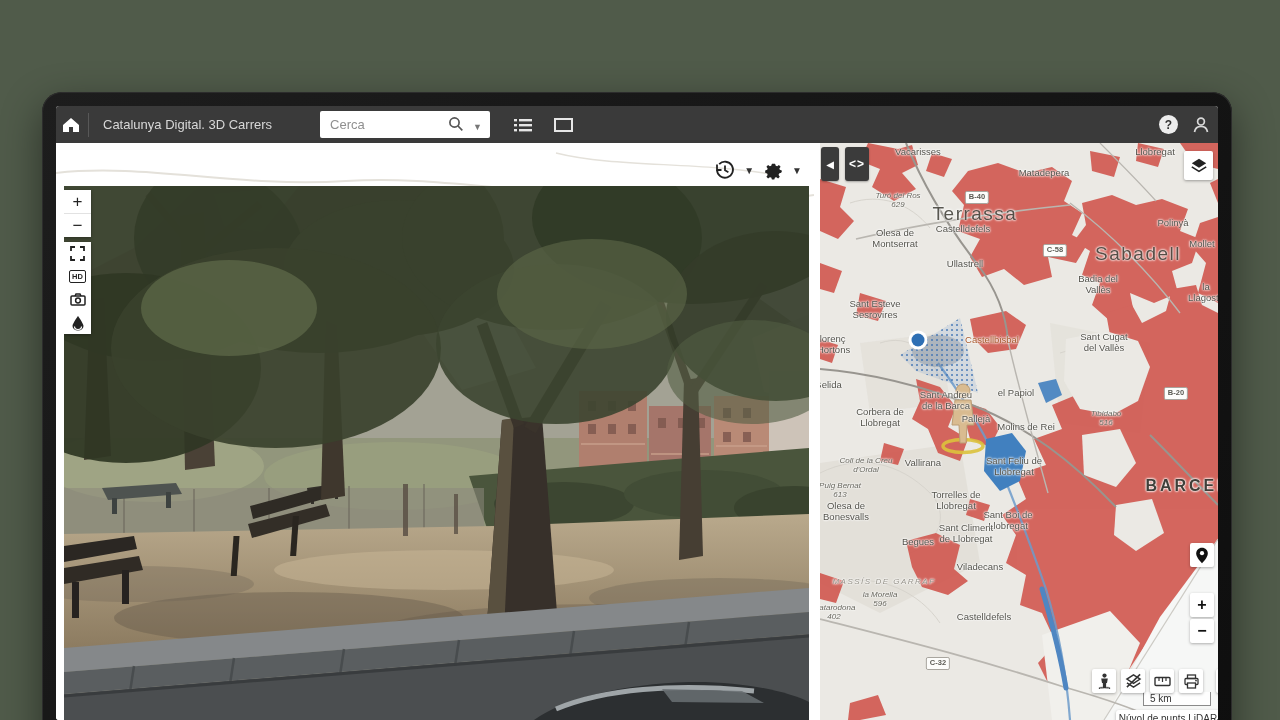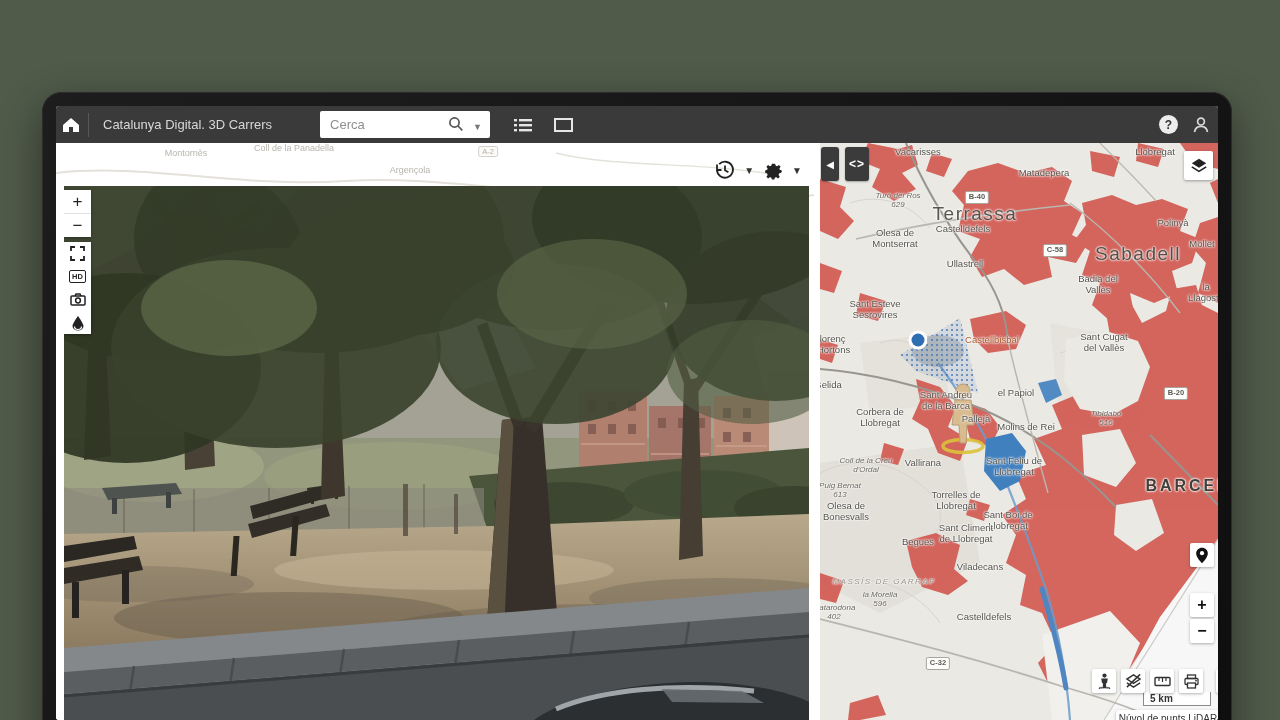--- a/index.html
+++ b/index.html
@@ -69,21 +69,21 @@
       box-shadow:0 1px 3px rgba(0,0,0,.35);display:flex;align-items:center;justify-content:center;cursor:pointer;z-index:8;}
   .map-sq{width:24px;height:24px;background:#fff;border-radius:2px;box-shadow:0 1px 3px rgba(0,0,0,.3);
       display:flex;align-items:center;justify-content:center;cursor:pointer;color:#111;}
   .right-stack{position:absolute;right:4px;bottom:77px;display:flex;flex-direction:column;gap:2px;z-index:8;}
   .right-stack .gap{height:22px;}
   .zoom-txt{font-size:16px;font-weight:bold;color:#111;line-height:1;}
   .bottom-row{position:absolute;left:272px;top:526px;display:flex;gap:1px;z-index:8;}
   .bottom-row .map-sq{margin-right:0;}
   .br-gap{width:3px;}
   .scalebar{position:absolute;left:323px;top:549px;width:68px;height:14px;background:rgba(255,255,255,.85);
-      border:1px solid #8a8a8a;border-top:none;font-size:10px;color:#333;padding:0 0 0 6px;line-height:13px;z-index:7;font-weight:bold;}
+      border:1px solid #8a8a8a;border-top:none;font-size:10px;color:#333;padding:0 0 0 6px;line-height:13px;z-index:7;}
   .lidar-chip{position:absolute;left:296px;top:567px;width:104px;height:26px;background:#fff;border-radius:3px;
       box-shadow:0 1px 3px rgba(0,0,0,.3);font-size:10px;color:#333;text-align:center;padding-top:3px;z-index:7;cursor:pointer;}
 </style>
 </head>
 <body>
 
 <div class="monitor">
   <div class="screen">
 
     <div class="topbar">
@@ -127,26 +127,20 @@
     </div>
 
     <div class="content">
 
       <div class="left-pane">
         <svg id="bg-strip" width="758" height="84">
           <path d="M0,30 C90,20 180,45 290,38 C390,32 470,55 570,48 C650,44 710,60 758,52" stroke="#e4e1da" stroke-width="2" fill="none"></path>
           <path d="M40,70 C140,58 240,75 340,66 C440,58 560,78 680,68" stroke="#e9e6df" stroke-width="1.4" fill="none"></path>
           <path d="M500,10 C560,25 640,18 720,32" stroke="#e4e1da" stroke-width="1.4" fill="none"></path>
         </svg>
-        <div id="bg-labels" style="position:absolute;left:0;top:0;width:758px;height:84px;">
-            <div class="bgl" style="left: 130px; top: 5px;">Montornès</div>
-            <div class="bgl" style="left: 238px; top: 0px;">Coll de la Panadella</div>
-            <div class="bgl" style="left: 354px; top: 22px;">Argençola</div>
-            <div class="bgl badge" style="left: 432px; top: 3px;">A-2</div>
-          </div>
 
 
         <div class="pano-toolbar">
           <div class="pt-btn">
             <svg width="20" height="20" viewBox="0 0 20 20">
               <path d="M4.2,4.2 A8 8 0 1 1 2,10" fill="none" stroke="#222" stroke-width="1.8"></path>
               <path d="M2,4.5 L2,10 L6.5,10" fill="none" stroke="#222" stroke-width="1.8" stroke-linejoin="round"></path>
               <path d="M10,5.5 L10,10.3 L13.4,12.2" fill="none" stroke="#222" stroke-width="1.8"></path>
             </svg>
           </div>

